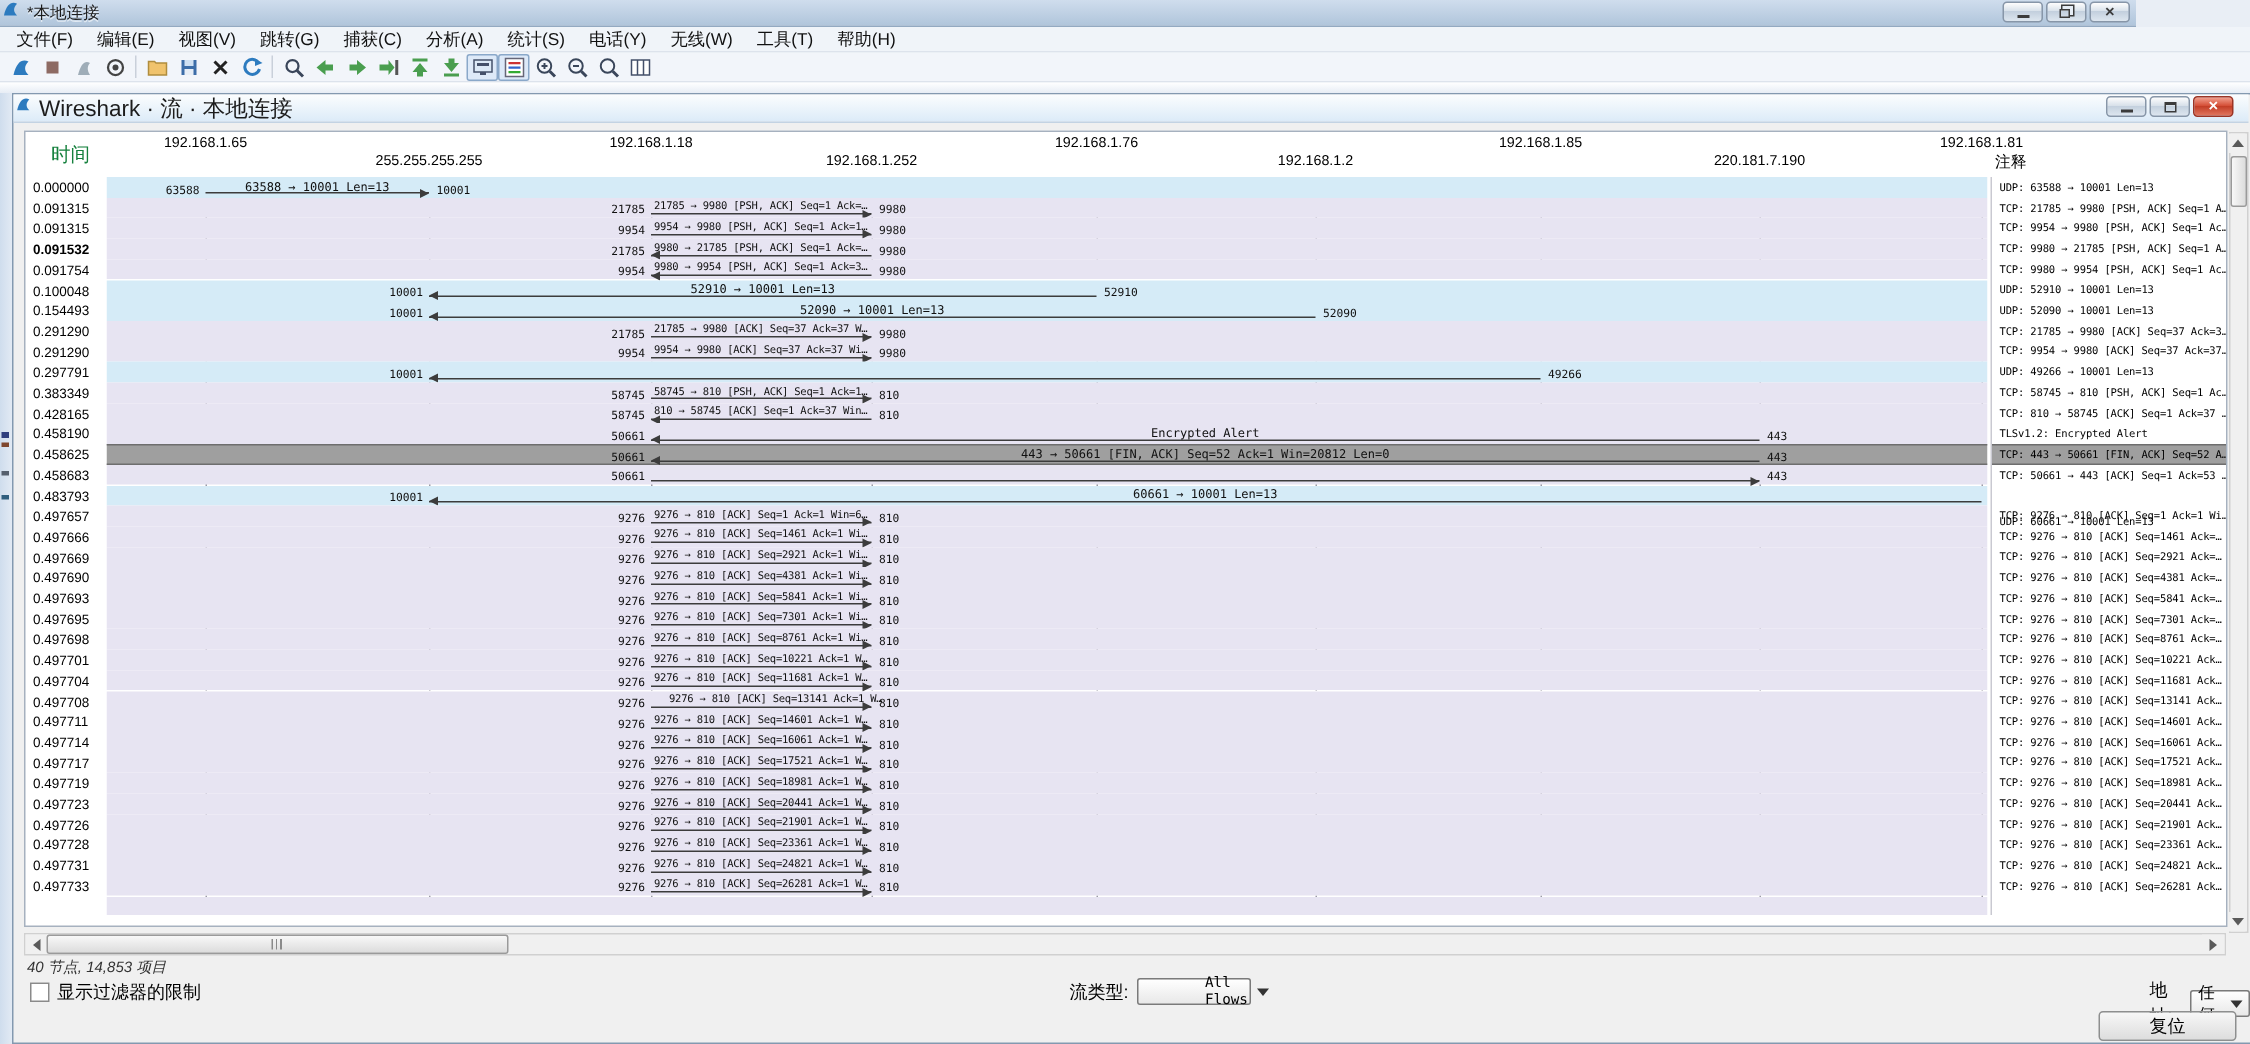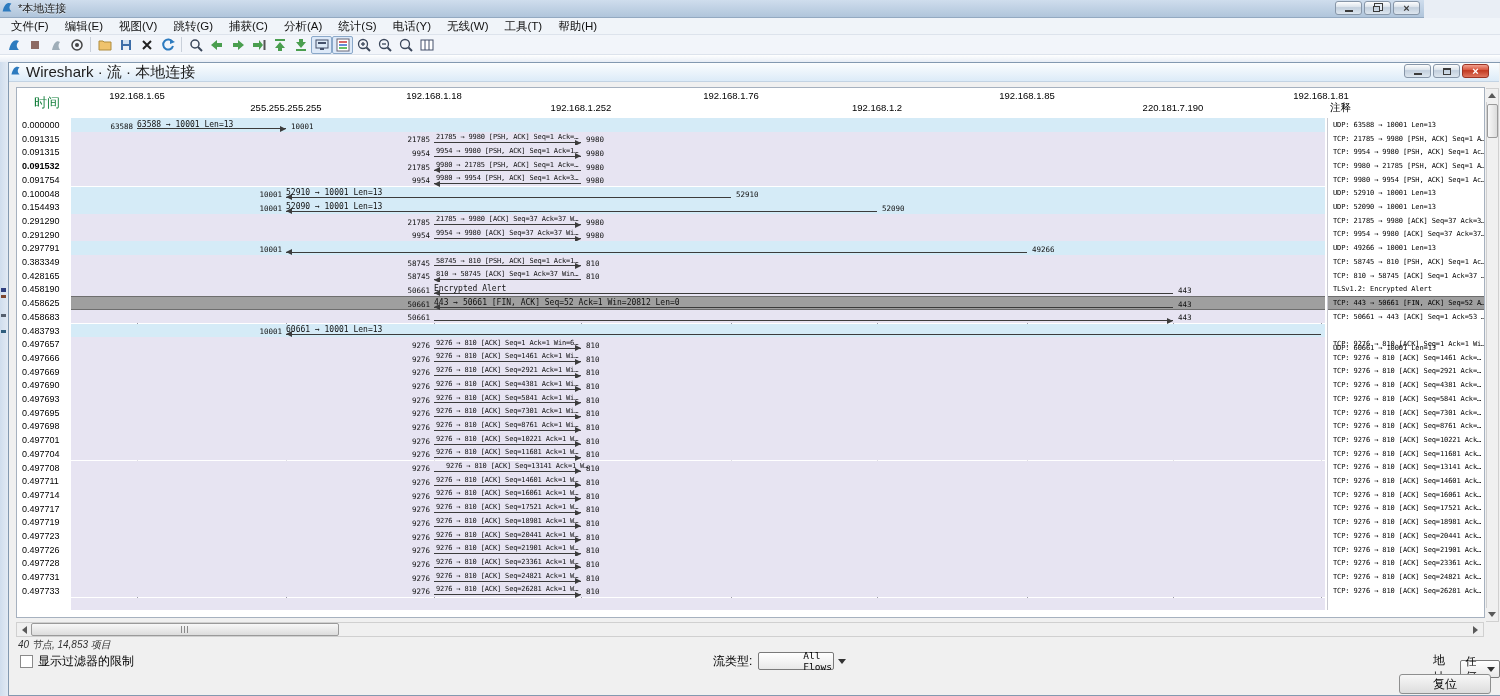--- a/index.html
+++ b/index.html
@@ -56,21 +56,21 @@
   .stripe.udp{background:#d5ebf7;}
   .stripe.tcp,.stripe.tls{background:#e7e4f2;}
   .stripe.sel{background:#9f9f9f;border-top:1px solid #6e6e6e;border-bottom:1px solid #6e6e6e;}
   .t-cell{position:absolute;left:5px;font-size:9px;color:#000;white-space:nowrap;}
   .c-cell{position:absolute;left:5px;font-family:"DejaVu Sans Mono","Liberation Mono",monospace;font-size:7px;letter-spacing:-0.1px;color:#000;white-space:nowrap;}
   .fl-line{position:absolute;height:1px;background:#3c3c3c;}
   .fl-head{position:absolute;width:0;height:0;border-top:3px solid transparent;border-bottom:3px solid transparent;}
   .fl-head.r{border-left:6px solid #3c3c3c;}
   .fl-head.l{border-right:6px solid #3c3c3c;}
   .fl-label{position:absolute;font-family:"DejaVu Sans Mono","Liberation Mono",monospace;font-size:8px;color:#101010;white-space:nowrap;}
-  .fl-label.center{text-align:left;}
+  .fl-label.center{text-align:center;}
   .fl-label.clip{font-size:7px;letter-spacing:-0.15px;overflow:hidden;}
   .fl-port{position:absolute;font-family:"DejaVu Sans Mono","Liberation Mono",monospace;font-size:7.5px;color:#101010;white-space:nowrap;}
 
   
   #hscroll{left:16px;top:622px;width:1468px;height:15px;background:#f0f0f0;border:1px solid #d0d0d0;box-sizing:border-box;}
   .sb-btn{position:absolute;width:15px;height:13px;background:#f0f0f0;display:flex;align-items:center;justify-content:center;}
   .tri{width:0;height:0;}
   .tri.left{border-top:4px solid transparent;border-bottom:4px solid transparent;border-right:5px solid #5a5a5a;}
   .tri.right{border-top:4px solid transparent;border-bottom:4px solid transparent;border-left:5px solid #5a5a5a;}
   .tri.up{border-left:4px solid transparent;border-right:4px solid transparent;border-bottom:5px solid #5a5a5a;}

